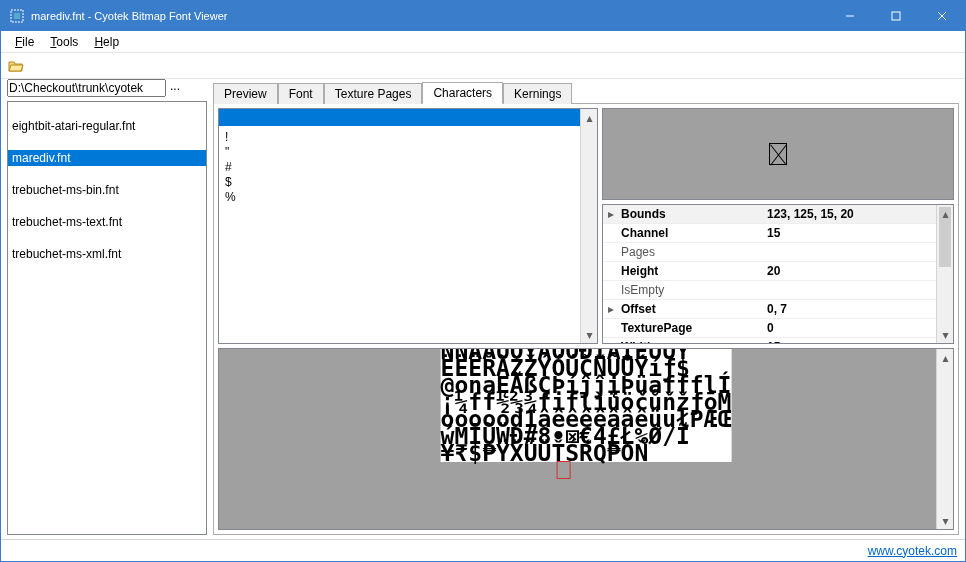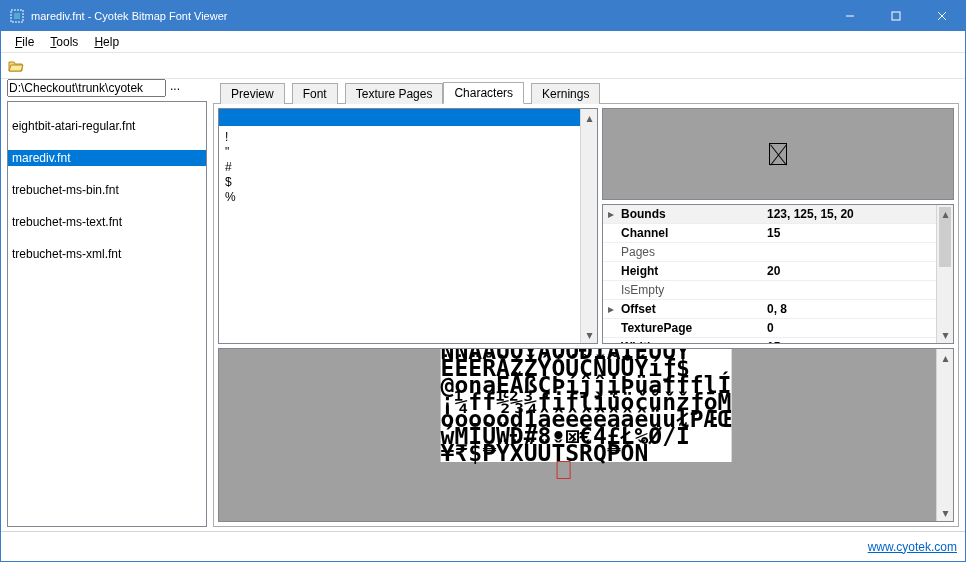--- a/index.html
+++ b/index.html
@@ -15,21 +15,21 @@
 .toolbar .tbtn { width: 22px; height: 22px; display:flex; align-items:center; justify-content:center; border:1px solid transparent;}
 .body { flex:1; display:flex; padding: 0 6px 4px 6px; gap: 6px; overflow:hidden;}
 .leftcol { width: 200px; display:flex; flex-direction:column; }
 .filelist { flex:1; border:1px solid #828790; background:#fff; overflow:auto; }
 .filelist .item { padding: 1px 4px; white-space: nowrap; cursor:default;margin-top:16px; }
 .filelist .item.selected { background:#0078d7; color:#fff; }
 .rightarea { flex:1; display:flex; flex-direction:column; overflow:hidden;}
 .tabs { display:flex; align-items:flex-end; height: 24px; position: relative;}
 .tabs .tab { padding: 3px 10px; border:1px solid #acacac; border-bottom:none; background:#fff; margin-right: 0px; position:relative; top:1px; cursor:default;}
 .tabs .tab.active { background:#fff; border-bottom:1px solid #fff; z-index:2; font-weight:normal;}
-.tabs .tab:not(.active){ background:#f0f0f0;margin-left:7px; }
+.tabs .tab:not(.active){ background:#f0f0f0; }
 .tabpanel { flex:1; border:1px solid #acacac; background:#fff; display:flex; flex-direction:column; overflow:hidden;}
 .upper { flex: 0 0 244px; display:flex; gap: 4px; padding:4px; overflow:hidden;}
 .charlist { flex: 1; border:1px solid #828790; background:#fff; display:flex; flex-direction:column; overflow:hidden; position:relative;}
 .charlist .hdr { height:17px; background:#0078d7; }
 .charlist .chars { flex:1; padding:4px 6px; line-height:15px; font-size:13px; color:#000;}
 .charlist .sb { position:absolute; right:0; top:0; bottom:0; width:17px; background:#f0f0f0; border-left:1px solid #d4d4d4;}
 .sb .up, .sb .down{ position:absolute; left:0; width:17px; height:17px; display:flex; align-items:center; justify-content:center; color:#606060;}
 .sb .up{top:0} .sb .down{bottom:0}
 .rightpane { flex: 0 0 352px; display:flex; flex-direction:column; gap:4px; }
 .glyphview { flex: 0 0 92px; border:1px solid #828790; background:#a0a0a0; display:flex; align-items:center; justify-content:center; }
@@ -44,21 +44,21 @@
 .propgrid .row .val { flex:1; padding-left:4px; color:#000;}
 .propgrid .row.bold .key, .propgrid .row.bold .val { font-weight:600; color:#000;}
 .propgrid .row.hl { background:#f2f2f2;}
 .propgrid .sb { position:absolute; right:0; top:0; bottom:0; width:17px; background:#f0f0f0; border-left:1px solid #d4d4d4;}
 .propgrid .sb .thumb{ position:absolute; left:2px; right:2px; top:2px; height:60px; background:#cdcdcd;}
 .lower { flex:1; border:1px solid #828790; background:#a0a0a0; margin:0 4px 4px 4px; position:relative; overflow:hidden;}
 .lower .sb { position:absolute; right:0; top:0; bottom:0; width:17px; background:#f0f0f0; border-left:1px solid #d4d4d4;}
 .texture { position:absolute; left:50%; top:-6px; transform:translateX(-50%); background:#fff; padding:0; }
 .texture pre { font-family: monospace; font-weight:900; font-size:23px; line-height:17px; letter-spacing:0px; color:#000; background:#fff; white-space:pre;}
 .highlight-char { position:absolute; border:1px solid #d03030; width:14px; height:18px; left:116px; top:118px;}
-.statusbar { height:30px; border-top:1px solid #d4d4d4; display:flex; align-items:center; justify-content:flex-end; padding:0 8px;}
+.statusbar { height:22px; border-top:1px solid #d4d4d4; display:flex; align-items:center; justify-content:flex-end; padding:0 8px;}
 .statusbar a { color:#0066cc; text-decoration:underline; cursor:pointer;}
 svg { display:block;}
 </style>
 </head>
 <body>
 
 <div class="titlebar">
   <span class="icon">
     <svg width="16" height="16">
         <rect x="2" y="2" width="12" height="12" fill="none" stroke="#fff" stroke-dasharray="2,1"></rect>
@@ -163,21 +163,21 @@
                 <span class="key">Height</span>
                 <span class="val">20</span>
               </div>
               <div class="row">
                 <span class="exp"></span>
                 <span class="key">IsEmpty</span>
               </div>
               <div class="row bold">
                 <span class="exp">▸</span>
                 <span class="key">Offset</span>
-                <span class="val">0, 8</span>
+                <span class="val">0, 7</span>
               </div>
               <div class="row bold">
                 <span class="exp"></span>
                 <span class="key">TexturePage</span>
                 <span class="val">0</span>
               </div>
               <div class="row bold">
                 <span class="exp"></span>
                 <span class="key">Width</span>
                 <span class="val">15</span>

